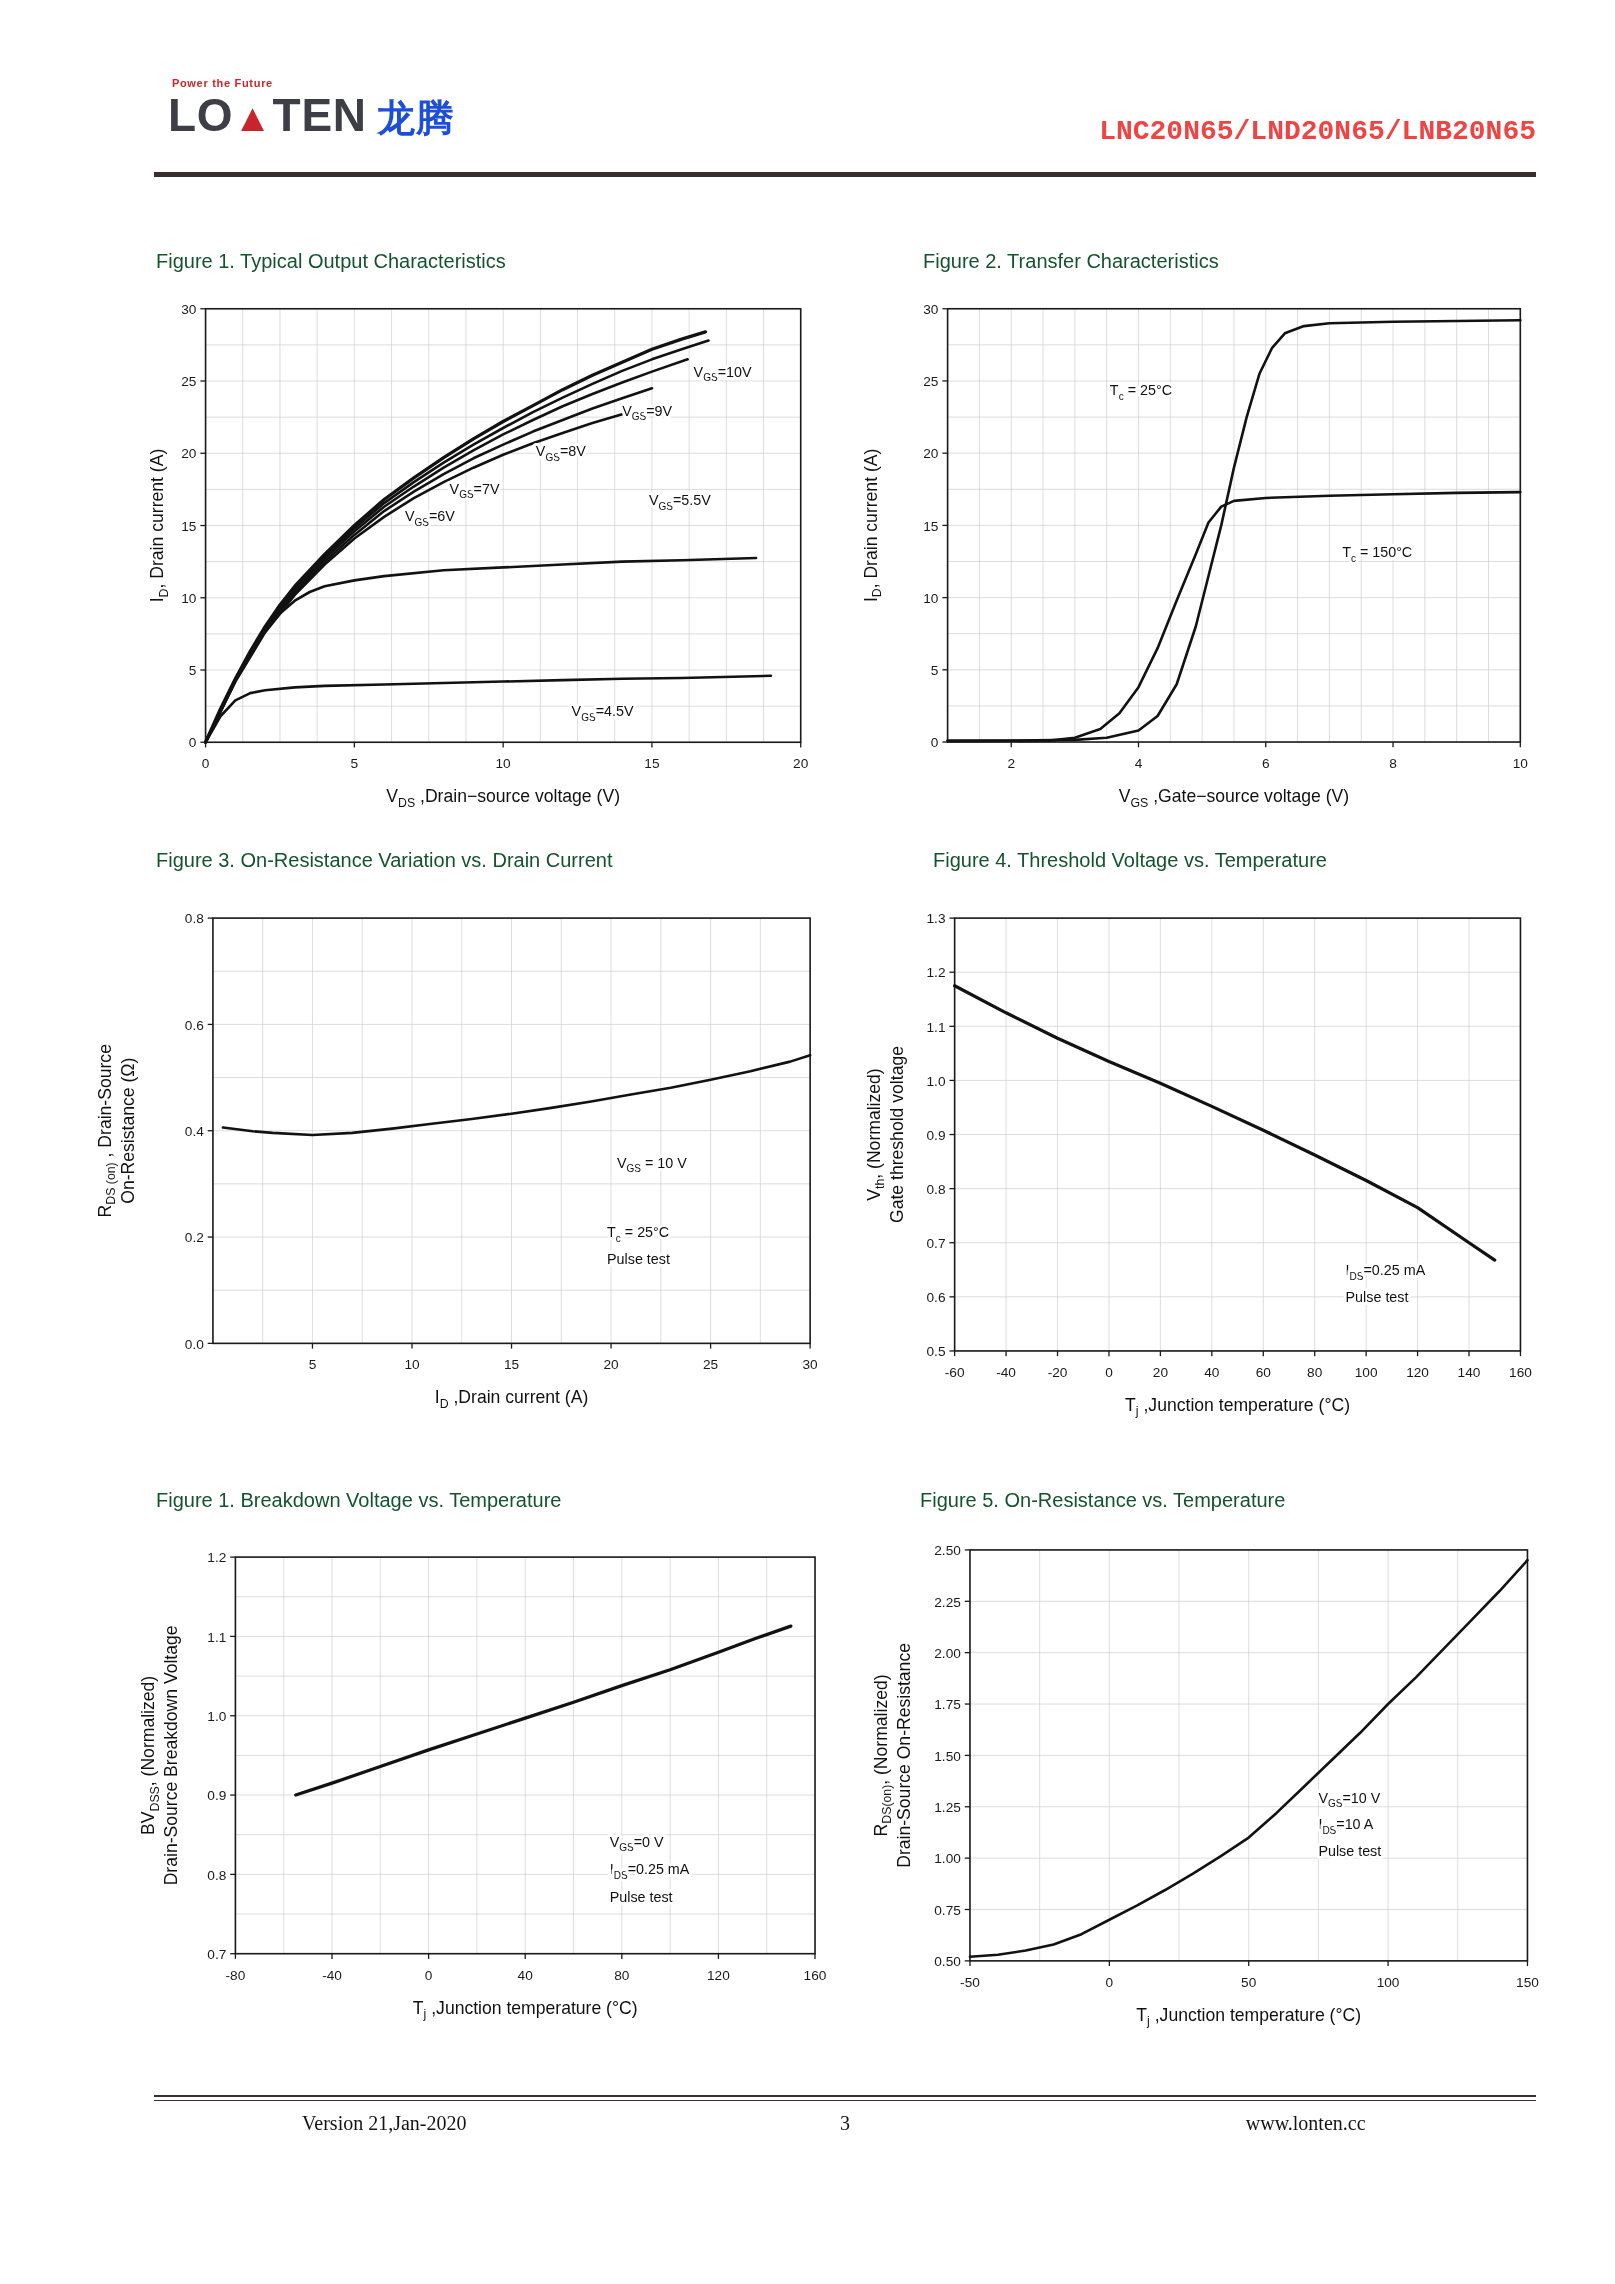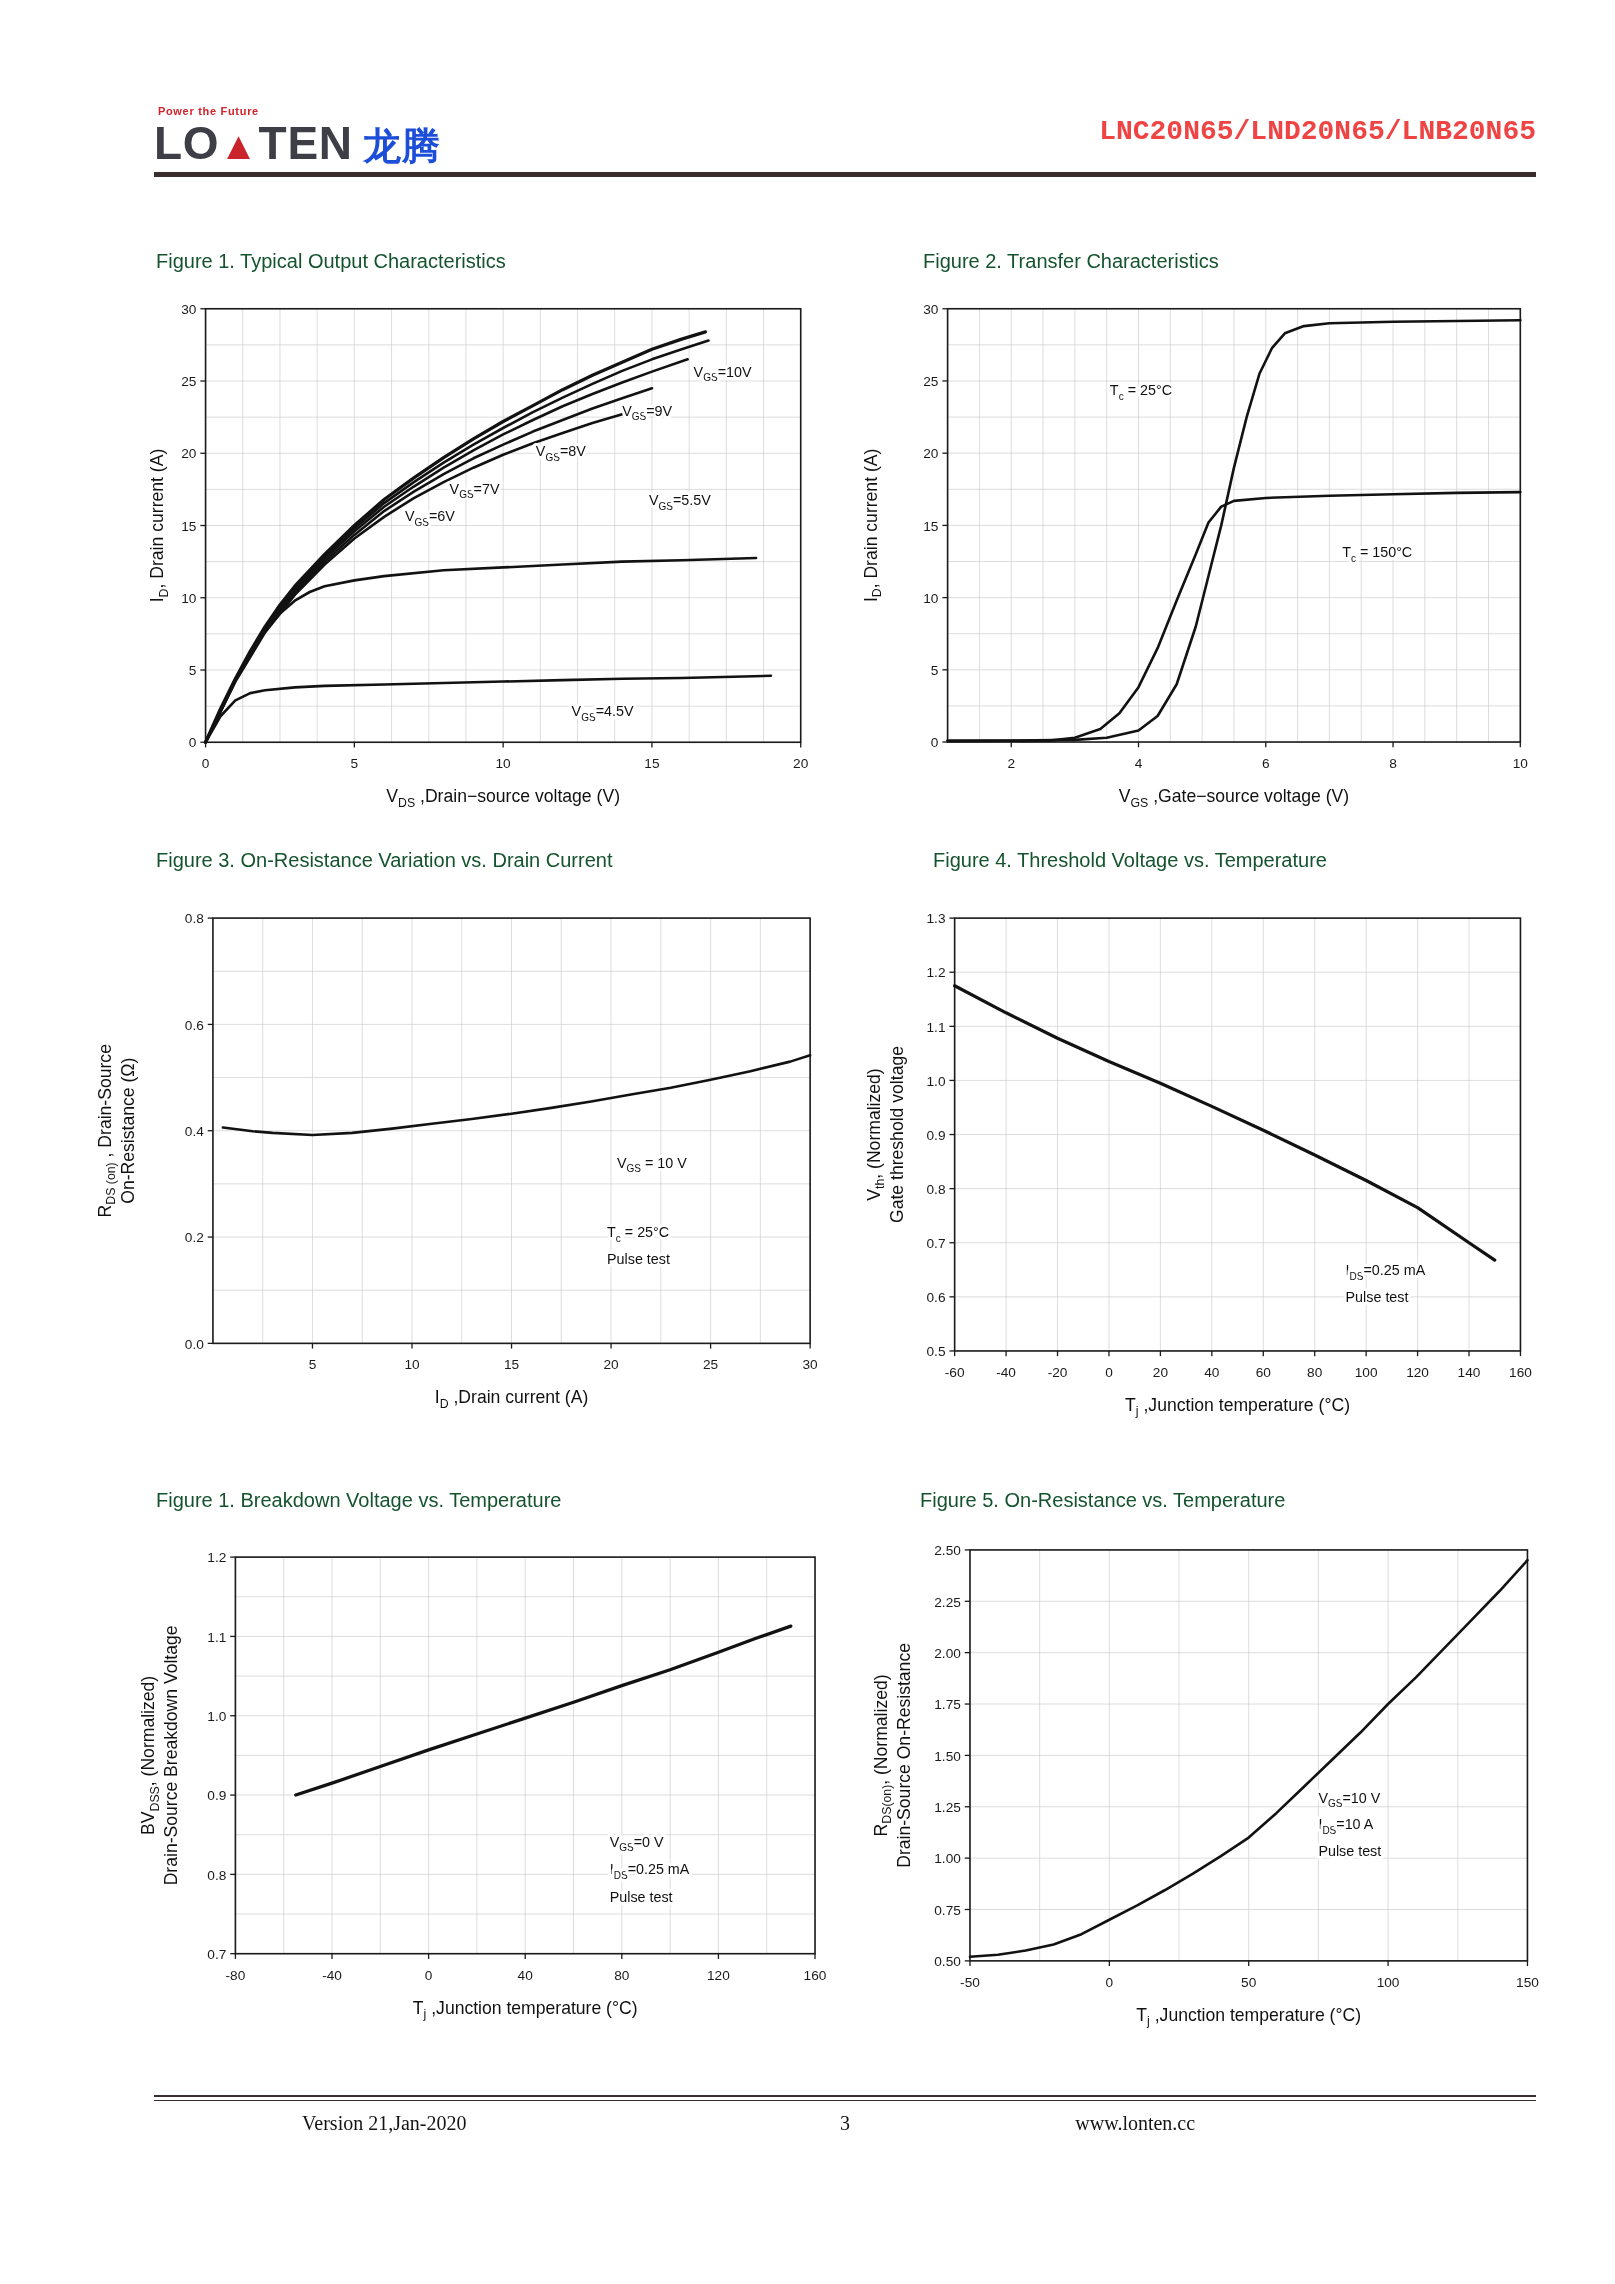--- a/index.html
+++ b/index.html
@@ -1,37 +1,37 @@
 <!DOCTYPE html>
 <html style="font-size:10.4px"><head>
 <meta charset="utf-8">
 <style>
   html,body{margin:0;padding:0;background:#9a9a9a;}
   .page{position:relative;width:1616px;height:2284px;background:#ffffff;
         font-family:"Liberation Sans",sans-serif;color:#111;overflow:hidden;margin:0 auto;}
   
-  .logo{position:absolute;left:154px;top:77px;margin-top:28px;}
+  .logo{position:absolute;left:168px;top:77px;}
   .logo-tagline{color:#d3232a;font-size:11px;font-weight:bold;letter-spacing:0.7px;margin:0 0 2.6px 3.9px;}
   .logo-main{font-size:46px;font-weight:bold;color:#3e3e47;letter-spacing:0.7px;line-height:1;white-space:nowrap;}
   .logo-tri{color:#c9242b;font-size:39px;}
   .logo-cn{font-size:38px;color:#1d4ed8;margin-left:10.4px;font-weight:bold;}
   .product-title{position:absolute;right:80px;top:116px;font-size:28px;font-weight:bold;color:#ef4444;font-family:Liberation Mono, monospace;}
   .header-rule{position:absolute;left:154px;top:172px;width:1382px;height:4.6px;background:#3a2d2d;}
   .section-title{position:absolute;left:156px;top:197px;font-size:30px;font-weight:bold;color:#000;}
   .caption{position:absolute;font-size:20px;color:#14532d;white-space:nowrap;}
   .figure{position:absolute;}
   svg text{font-family:"Liberation Sans",sans-serif;}
   
   .footer-rule{position:absolute;left:154px;top:2095px;width:1382px;height:2.6px;
                border-top:2px solid #3a2d2d;border-bottom:1.3px solid #3a2d2d;}
   .footer{position:absolute;left:154px;top:2112px;width:1382px;display:flex;
           font-family:"Liberation Serif",serif;font-size:20px;color:#141414;}
   .footer-left{flex:1;text-align:center;}
   .footer-center{flex:1;text-align:center;}
-  .footer-right{flex:1;text-align:left;}
+  .footer-right{flex:1;text-align:center;}
 </style>
 </head>
 <body>
 
 <div class="page">
 
   <div class="logo">
     <div class="logo-tagline">Power the Future</div>
     <div class="logo-main"><span>LO</span><span class="logo-tri">▲</span><span>TEN</span><span class="logo-cn">龙腾</span></div>
   </div>

